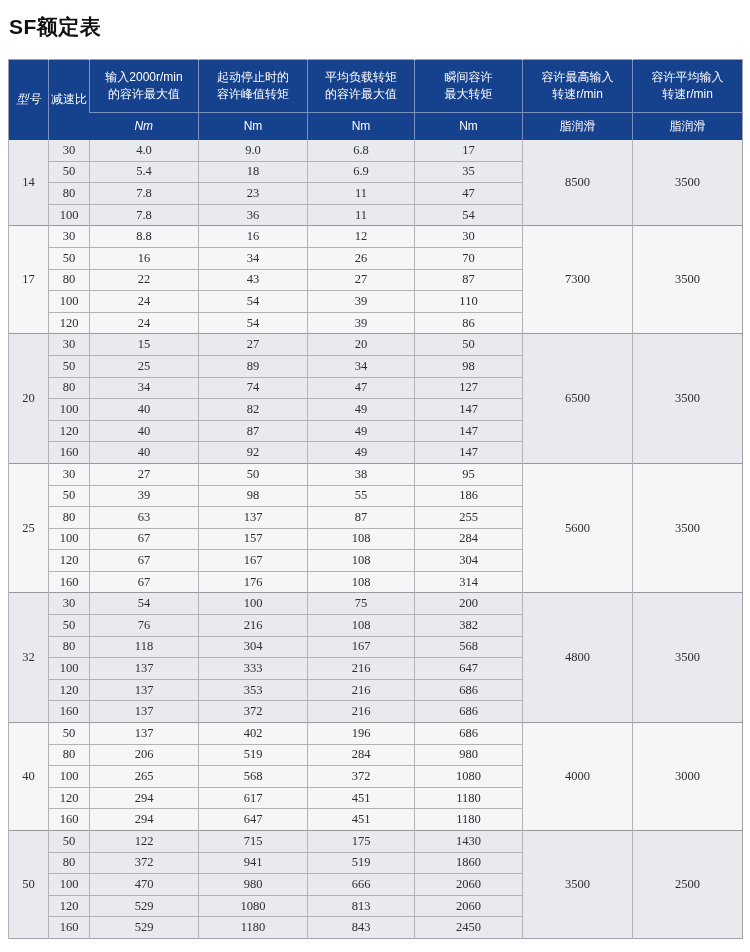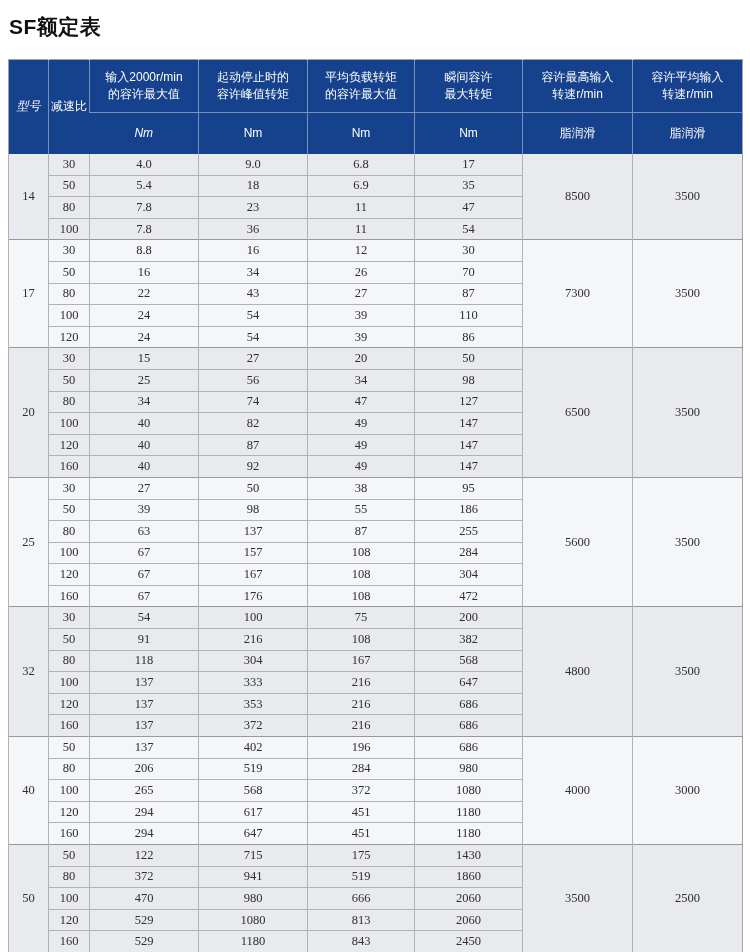--- a/index.html
+++ b/index.html
@@ -44,21 +44,21 @@
     font-size: 12px;
     line-height: 1.45;
     text-align: center;
     vertical-align: middle;
     padding: 0;
     border-left: 1px solid rgba(255,255,255,0.42);
     margin-top: 16px;
   }
   thead tr.head-main { height: 53px; }
   thead tr.head-units th {
-    height: 41px;
+    height: 27px;
     border-top: 1px solid rgba(255,255,255,0.42);
   }
   thead th.no-left { border-left: none; font-style: italic; }
   tbody tr { height: 21.6px; }
   tbody td {
     font-family: "Liberation Serif", serif;
     font-size: 12.5px;
     color: var(--body-text, #2e2e33);
     text-align: center;
     vertical-align: middle;
@@ -201,21 +201,21 @@
         <td>15</td>
         <td>27</td>
         <td>20</td>
         <td>50</td>
         <td rowspan="6">6500</td>
         <td rowspan="6">3500</td>
       </tr>
       <tr class="sec-a">
         <td>50</td>
         <td>25</td>
-        <td>56</td>
+        <td>89</td>
         <td>34</td>
         <td>98</td>
       </tr>
       <tr class="sec-a">
         <td>80</td>
         <td>34</td>
         <td>74</td>
         <td>47</td>
         <td>127</td>
       </tr>
@@ -276,35 +276,35 @@
         <td>67</td>
         <td>167</td>
         <td>108</td>
         <td>304</td>
       </tr>
       <tr class="sec-b">
         <td>160</td>
         <td>67</td>
         <td>176</td>
         <td>108</td>
-        <td>472</td>
+        <td>314</td>
       </tr>
       <tr class="sec-a sec-first">
         <td rowspan="6">32</td>
         <td>30</td>
         <td>54</td>
         <td>100</td>
         <td>75</td>
         <td>200</td>
         <td rowspan="6">4800</td>
         <td rowspan="6">3500</td>
       </tr>
       <tr class="sec-a">
         <td>50</td>
-        <td>91</td>
+        <td>76</td>
         <td>216</td>
         <td>108</td>
         <td>382</td>
       </tr>
       <tr class="sec-a">
         <td>80</td>
         <td>118</td>
         <td>304</td>
         <td>167</td>
         <td>568</td>

